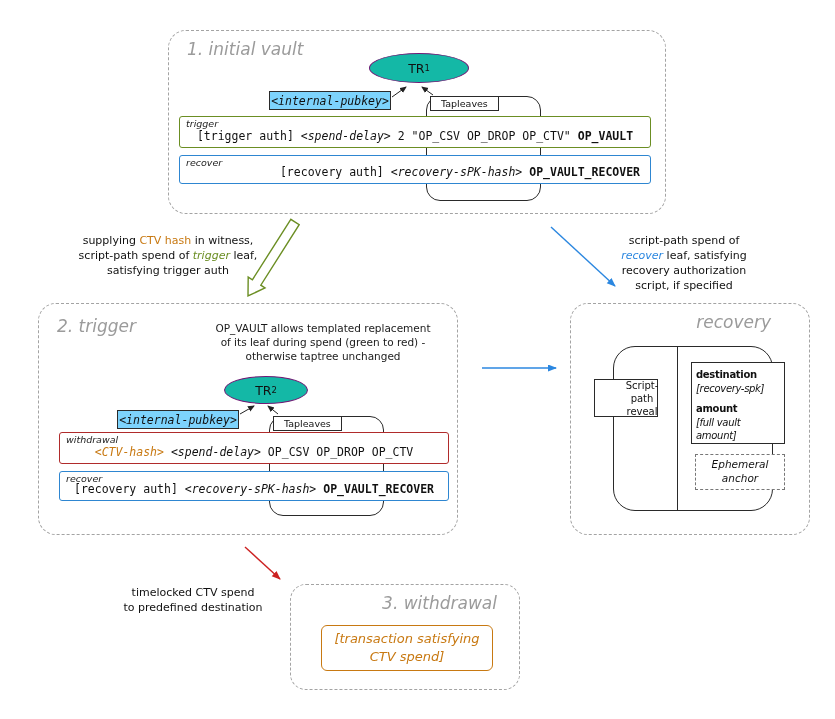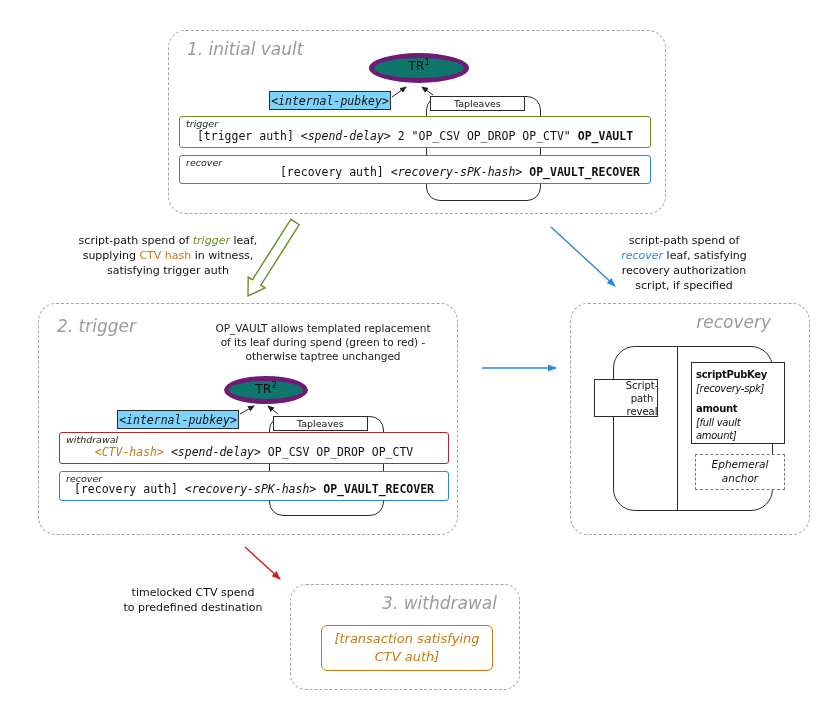--- a/index.html
+++ b/index.html
@@ -4,31 +4,31 @@
 <style>
   * { margin:0; padding:0; box-sizing:border-box; }
   html,body { background:#fff; }
   body { font-family:"DejaVu Sans","Liberation Sans",sans-serif; color:#111; }
   .canvas { position:relative; width:835px; height:719px; background:#fff; overflow:hidden; }
   .overlay { position:absolute; left:0; top:0; z-index:6; pointer-events:none; }
 
   .dashed-box { position:absolute; border:1.5px dashed #a3a3a3; border-radius:18px; background:transparent; }
   .box-title { position:absolute; font-style:italic; font-size:17px; color:#9b9b9b; white-space:nowrap; }
 
-  .ellipse { position:absolute; border:5px solid #701a75; border-radius:50%; background:#0f766e;
-             display:flex; justify-content:center; font-size:12.5px; z-index:3; }
+  .ellipse { position:absolute; border:1px solid #701a75; border-radius:50%; background:#14b8a6;
+             display:flex; align-items:center; justify-content:center; font-size:12.5px; z-index:3; }
   .ellipse sub { font-size:8.5px; line-height:1; }
 
   .pubkey-box { position:absolute; border:1px solid #2a2a2a; background:#7dd3fc; z-index:3;
                 display:flex; align-items:center; justify-content:center; }
   .pubkey-box span { font-family:"DejaVu Sans Mono","Liberation Mono",monospace; font-style:italic; font-size:11.5px; }
 
   .tapleaves-rect { position:absolute; border:1px solid #2a2a2a; border-radius:14px; z-index:1; }
   .tapleaves-label { position:absolute; border:1px solid #2a2a2a; background:#fff; font-size:9.5px;
-                     padding:1px 23px; z-index:2; white-space:nowrap; }
+                     padding:1px 10px; z-index:2; white-space:nowrap; }
 
   .leaf { position:absolute; background:#fff; z-index:4; border-radius:3px; }
   .leaf-label { position:absolute; left:6px; top:1px; font-size:9.5px; font-style:italic; color:#222; }
   .leaf-content { position:absolute; left:0; right:0; bottom:4px; text-align:center; white-space:pre;
                   font-family:"DejaVu Sans Mono","Liberation Mono",monospace; font-size:11.5px; color:#111; }
   .align-right { text-align:right; padding-right:10px; }
 
   .green-border  { border:1.3px solid #6b8e23; }
   .red-border    { border:1.3px solid #b02b2b; }
   .blue-border   { border:1.3px solid #2e86d1; }
@@ -102,22 +102,22 @@
       <div class="leaf-content"><span>[trigger auth] </span><span class="italic">&lt;spend-delay&gt;</span><span> 2 "OP_CSV OP_DROP OP_CTV" </span><span class="bold">OP_VAULT</span></div>
     </div>
 
     <div class="leaf blue-border" style="left:10px; top:124px; width:472px; height:29px;">
       <span class="leaf-label">recover</span>
       <div class="leaf-content align-right"><span>[recovery auth] </span><span class="italic">&lt;recovery-sPK-hash&gt;</span><span> </span><span class="bold">OP_VAULT_RECOVER</span></div>
     </div>
   </div>
 
   <div class="annotation" style="left:58px; top:234px; width:220px;">
+    <div><span>supplying </span><span class="orange-text">CTV hash</span><span> in witness,</span></div>
     <div><span>script-path spend of </span><span class="green-text italic">trigger</span><span> leaf,</span></div>
-    <div><span>supplying </span><span class="orange-text">CTV hash</span><span> in witness,</span></div>
     <div>satisfying trigger auth</div>
   </div>
 
   <div class="annotation" style="left:595px; top:234px; width:178px;">
     <div>script-path spend of</div>
     <div><span class="blue-text italic">recover</span><span> leaf, satisfying</span></div>
     <div>recovery authorization</div>
     <div>script, if specified</div>
   </div>
 
@@ -155,38 +155,38 @@
 
   <div class="dashed-box" style="left:570px; top:303px; width:240px; height:232px;">
     <div class="box-title" style="right:38px; top:8px;">recovery</div>
 
     <div class="tx-rect" style="left:42px; top:42px; width:160px; height:165px;"></div>
     <div class="tx-divider" style="left:106px; top:42px; height:165px;"></div>
 
     <div class="io-box reveal-box" style="left:23px; top:75px; width:64px; height:38px;padding-left:32px;">Script-path reveal</div>
 
     <div class="io-box out-box" style="left:120px; top:58px; width:94px; height:82px;">
-      <div class="bold">scriptPubKey</div>
+      <div class="bold">destination</div>
       <div class="italic">[recovery-spk]</div>
       <div style="height:7px;"></div>
       <div class="bold">amount</div>
       <div class="italic">[full vault amount]</div>
     </div>
 
     <div class="anchor-box" style="left:124px; top:150px; width:90px; height:36px;">
       <span>Ephemeral anchor</span>
     </div>
   </div>
 
   <div class="annotation" style="left:103px; top:586px; width:180px;">
     <div>timelocked CTV spend</div>
     <div>to predefined destination</div>
   </div>
 
   <div class="dashed-box" style="left:290px; top:584px; width:230px; height:106px; border-radius:16px;">
     <div class="box-title" style="right:22px; top:8px;">3. withdrawal</div>
     <div class="tx-orange orange-border" style="left:30px; top:40px; width:172px; height:46px;">
       <div>[transaction satisfying</div>
-      <div>CTV auth]</div>
+      <div>CTV spend]</div>
     </div>
   </div>
 
 </div>
 
 </body></html>

